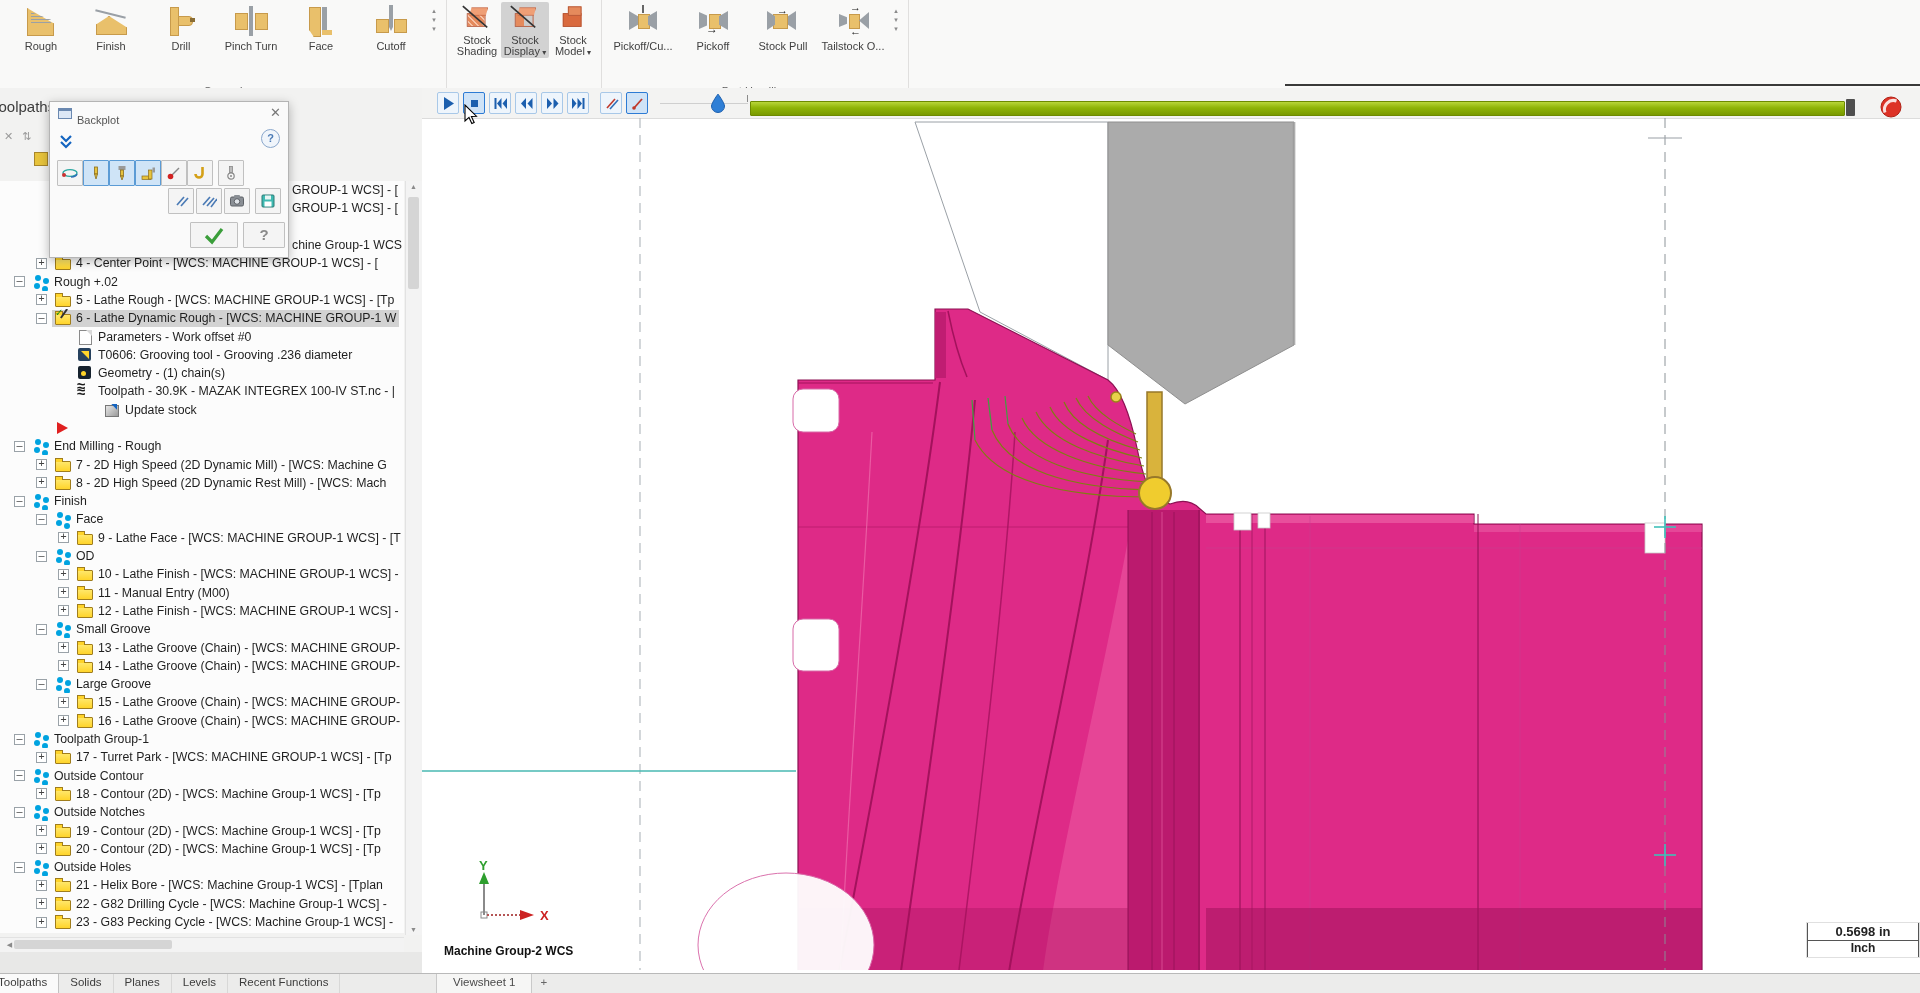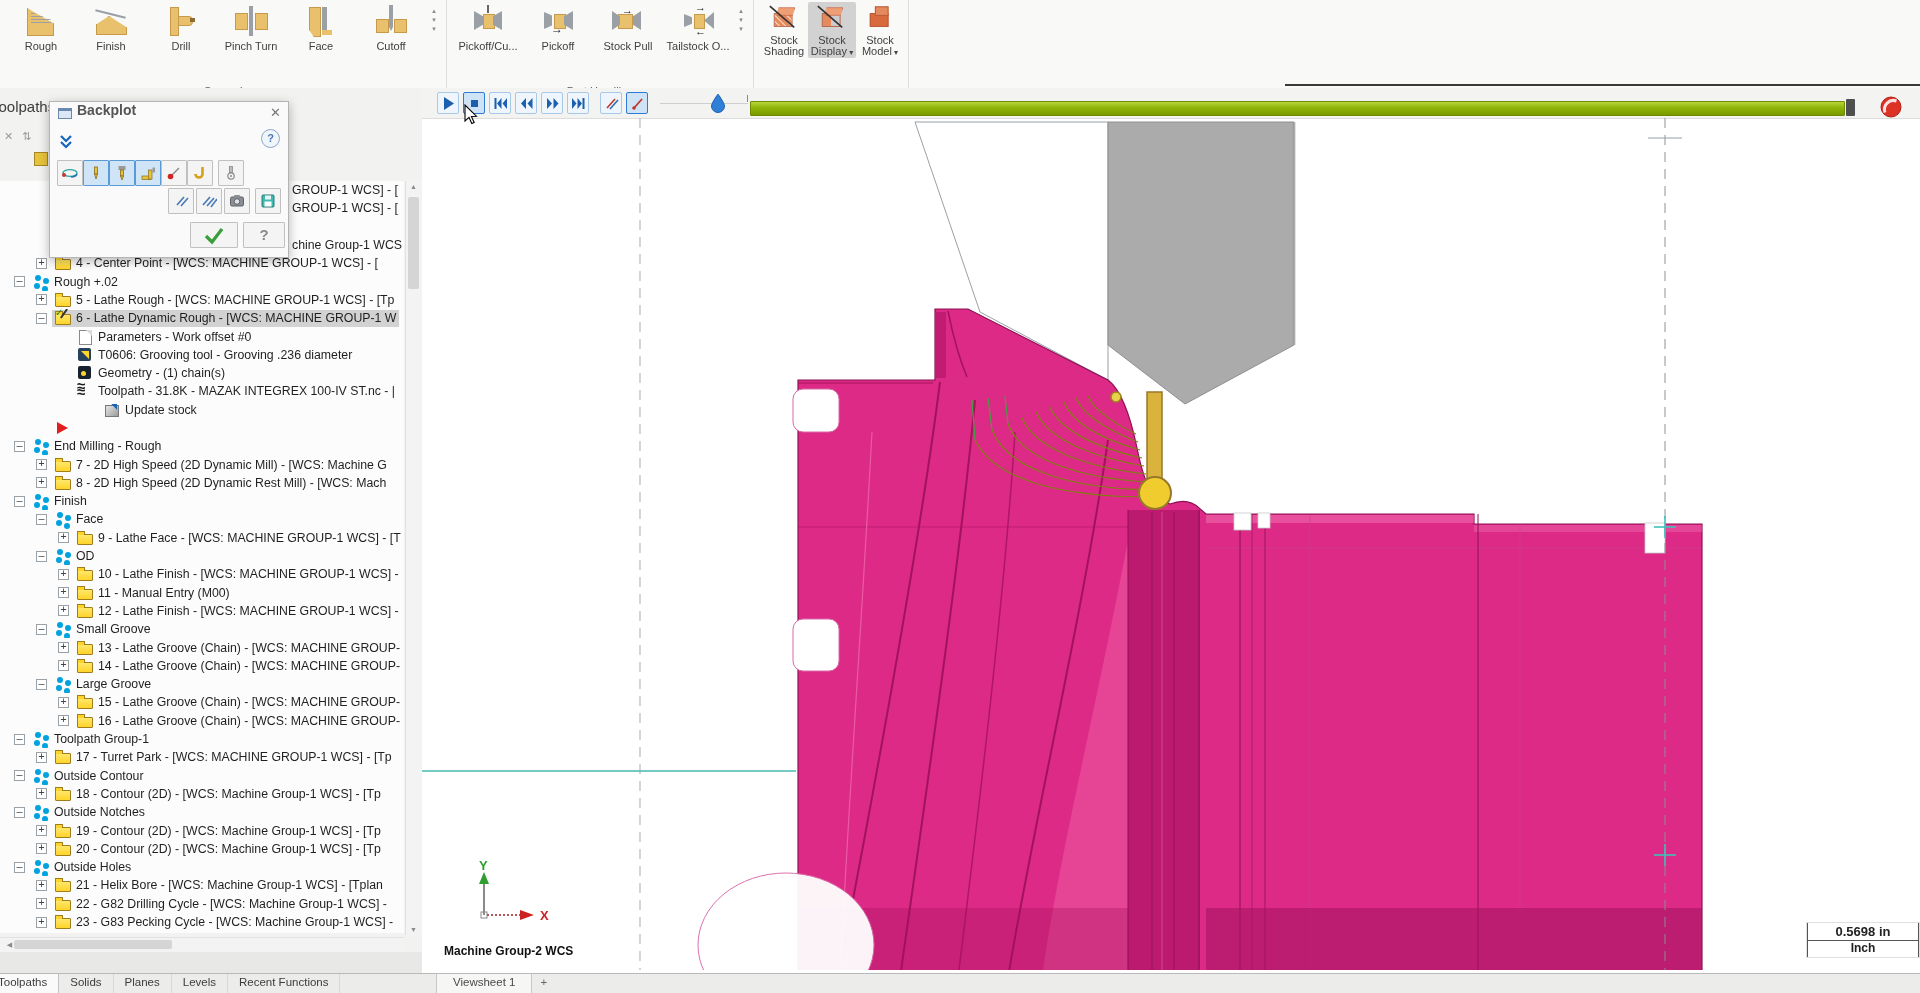--- a/index.html
+++ b/index.html
@@ -138,21 +138,21 @@
   .wcslabel{position:absolute;left:22px;top:856px;width:200px;font-size:12px;font-weight:bold;color:#111;}
   .scalebox{position:absolute;left:1384px;top:834px;width:112px;border:1px solid #e0e0e0;background:#fff;text-align:center;}
   .scale-val{font-size:13px;font-weight:bold;color:#222;padding:1px 4px;border-left:1px solid #555;border-right:1px solid #555;}
   .scale-unit{font-size:12px;font-weight:bold;color:#222;padding:0 4px 2px;border-left:1px solid #555;border-right:1px solid #555;border-top:1px solid #555;}
 
   
   .dialog{position:absolute;left:49px;top:101px;width:238px;height:155px;background:#fafafa;border:1px solid #b4b4b4;box-shadow:0 3px 10px rgba(0,0,0,.28);z-index:20;}
   .dlg-title{position:relative;height:22px;}
   .dlg-ticon{position:absolute;left:8px;top:6px;width:12px;height:9px;background:#dce7f5;border:1px solid #6a88b0;}
   .dlg-ticon::before{content:"";position:absolute;left:0;top:0;width:100%;height:2px;background:#6a88b0;}
-  .dlg-text{position:absolute;left:27px;top:0;font-size:14px;color:#555;font-weight:bold;}
+  .dlg-text{position:absolute;left:27px;top:12px;font-size:11px;color:#555;}
   .dlg-close{position:absolute;right:7px;top:3px;font-size:13px;color:#777;}
   .dlg-btn{position:absolute;box-sizing:border-box;width:26px;height:26px;background:#f4f4f4;border:1px solid #c0c0c0;border-radius:1px;}
   .dlg-btn svg{display:block;margin:4px auto 0;}
   .dlg-btn.on{background:#cfe4f7;border-color:#5b9bd5;}
   .dlg-chevron{left:6px;top:28px;width:20px;height:19px;background:transparent;border:none;}
   .dlg-help-circ{position:absolute;left:211px;top:27px;width:17px;height:17px;border-radius:50%;background:#f0f5fb;border:1px solid #8aa7cc;color:#4a7ab5;font-size:11px;font-weight:bold;text-align:center;line-height:16px;}
   .dlg-ok{left:140px;top:120px;width:48px;height:26px;}
   .dlg-q{left:193px;top:120px;width:42px;height:26px;color:#8a8a8a;font-size:15px;font-weight:bold;text-align:center;line-height:24px;}
 
   .cursor{position:absolute;left:464px;top:104px;z-index:99;}
@@ -217,20 +217,49 @@
             <div class="rg-scroll">
               <span>▴</span>
               <span>▾</span>
               <span>▾</span>
             </div>
           </div>
           <div class="rg-cap">General</div>
         </div>
         <div class="rgrp">
           <div class="rg-items">
+            <div class="rg-item compact">
+              <div class="icn ri-cube-hatch">
+                <i></i>
+                <b></b>
+                <u></u>
+              </div>
+              <div class="rg-lbl">Stock Shading</div>
+            </div>
+            <div class="rg-item selected compact">
+              <div class="icn ri-cube-slash">
+                <i></i>
+                <b></b>
+                <u></u>
+              </div>
+              <div class="rg-lbl">Stock Display<span class="caret"> ▾</span></div>
+            </div>
+            <div class="rg-item compact">
+              <div class="icn ri-cube-step">
+                <i></i>
+                <b></b>
+                <u></u>
+              </div>
+              <div class="rg-lbl">Stock Model<span class="caret"> ▾</span></div>
+            </div>
+          </div>
+          <div class="rg-cap">Stock</div>
+        </div>
+        <div class="rgrp">
+          <div class="rg-items">
             <div class="rg-item">
               <div class="icn ri-chuck2">
                 <i></i>
                 <b></b>
                 <u></u>
               </div>
               <div class="rg-lbl">Pickoff/Cu...</div>
             </div>
             <div class="rg-item">
               <div class="icn ri-pickoff">
@@ -256,49 +285,20 @@
               </div>
               <div class="rg-lbl">Tailstock O...</div>
             </div>
             <div class="rg-scroll">
               <span>▴</span>
               <span>▾</span>
               <span>▾</span>
             </div>
           </div>
           <div class="rg-cap">Part Handling</div>
-        </div>
-        <div class="rgrp">
-          <div class="rg-items">
-            <div class="rg-item compact">
-              <div class="icn ri-cube-hatch">
-                <i></i>
-                <b></b>
-                <u></u>
-              </div>
-              <div class="rg-lbl">Stock Shading</div>
-            </div>
-            <div class="rg-item selected compact">
-              <div class="icn ri-cube-slash">
-                <i></i>
-                <b></b>
-                <u></u>
-              </div>
-              <div class="rg-lbl">Stock Display<span class="caret"> ▾</span></div>
-            </div>
-            <div class="rg-item compact">
-              <div class="icn ri-cube-step">
-                <i></i>
-                <b></b>
-                <u></u>
-              </div>
-              <div class="rg-lbl">Stock Model<span class="caret"> ▾</span></div>
-            </div>
-          </div>
-          <div class="rg-cap">Stock</div>
         </div>
       </div>
   </div>
   <div class="darkline"></div>
 
   <div class="leftpanel">
     <div class="panel-title">Toolpaths</div>
     <div class="ptool" style="left:4px;top:42px;">✕</div>
     <div class="ptool" style="left:22px;top:42px;">⇅</div>
     <div class="pyellow"></div>
@@ -393,21 +393,21 @@
           </span>
         </div>
         <div class="trow" style="padding-left: 58px;">
           <span class="expsp"></span>
           <span class="wrap">
             <span class="ti ti-toolpath">
               <i></i>
               <b></b>
               <u></u>
             </span>
-            <span>Toolpath - 31.8K - MAZAK INTEGREX 100-IV ST.nc - |</span>
+            <span>Toolpath - 30.9K - MAZAK INTEGREX 100-IV ST.nc - |</span>
           </span>
         </div>
         <div class="trow" style="padding-left: 58px; margin-left: 27px;">
           <span class="expsp"></span>
           <span class="wrap">
             <span class="ti ti-update-stock">
               <i></i>
               <b></b>
               <u></u>
             </span>

